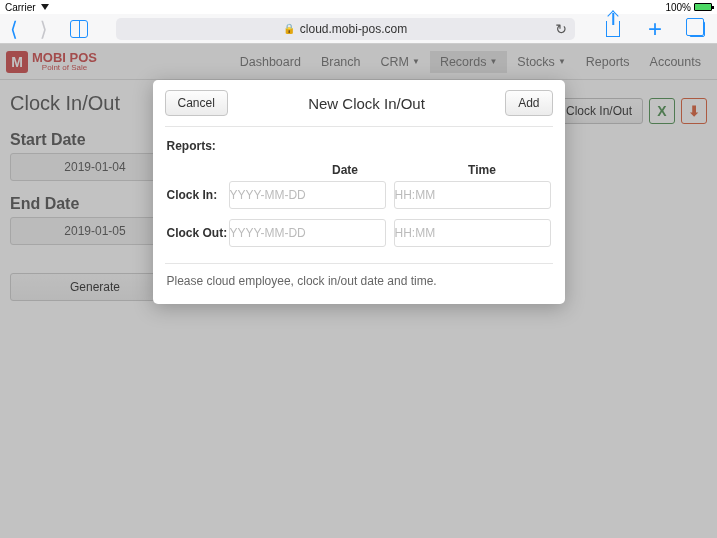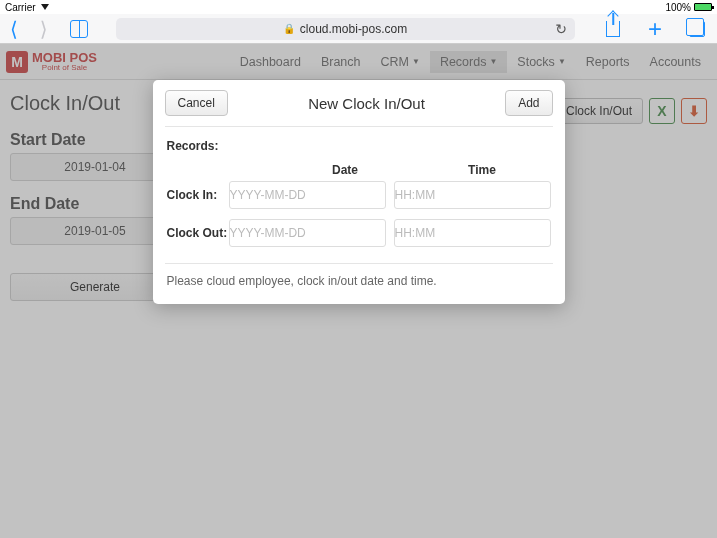--- a/index.html
+++ b/index.html
@@ -154,21 +154,21 @@
   <div class="overlay"></div>
   <div class="modal">
     <div class="modal-head">
       <button class="m-btn">Cancel</button>
       <div class="modal-title">New Clock In/Out</div>
       <button class="m-btn">Add</button>
     </div>
     <div class="modal-sep"></div>
     <div class="modal-body">
       <div class="row">
-        <div class="lbl">Records:</div>
+        <div class="lbl">Reports:</div>
       </div>
       <div class="hdr-row">
         <div class="h">Date</div>
         <div class="h">Time</div>
       </div>
       <div class="row">
         <div class="lbl">Clock In:</div>
         <div class="inputs">
           <input class="tin" placeholder="YYYY-MM-DD" style="">
           <input class="tin" placeholder="HH:MM" style="">

